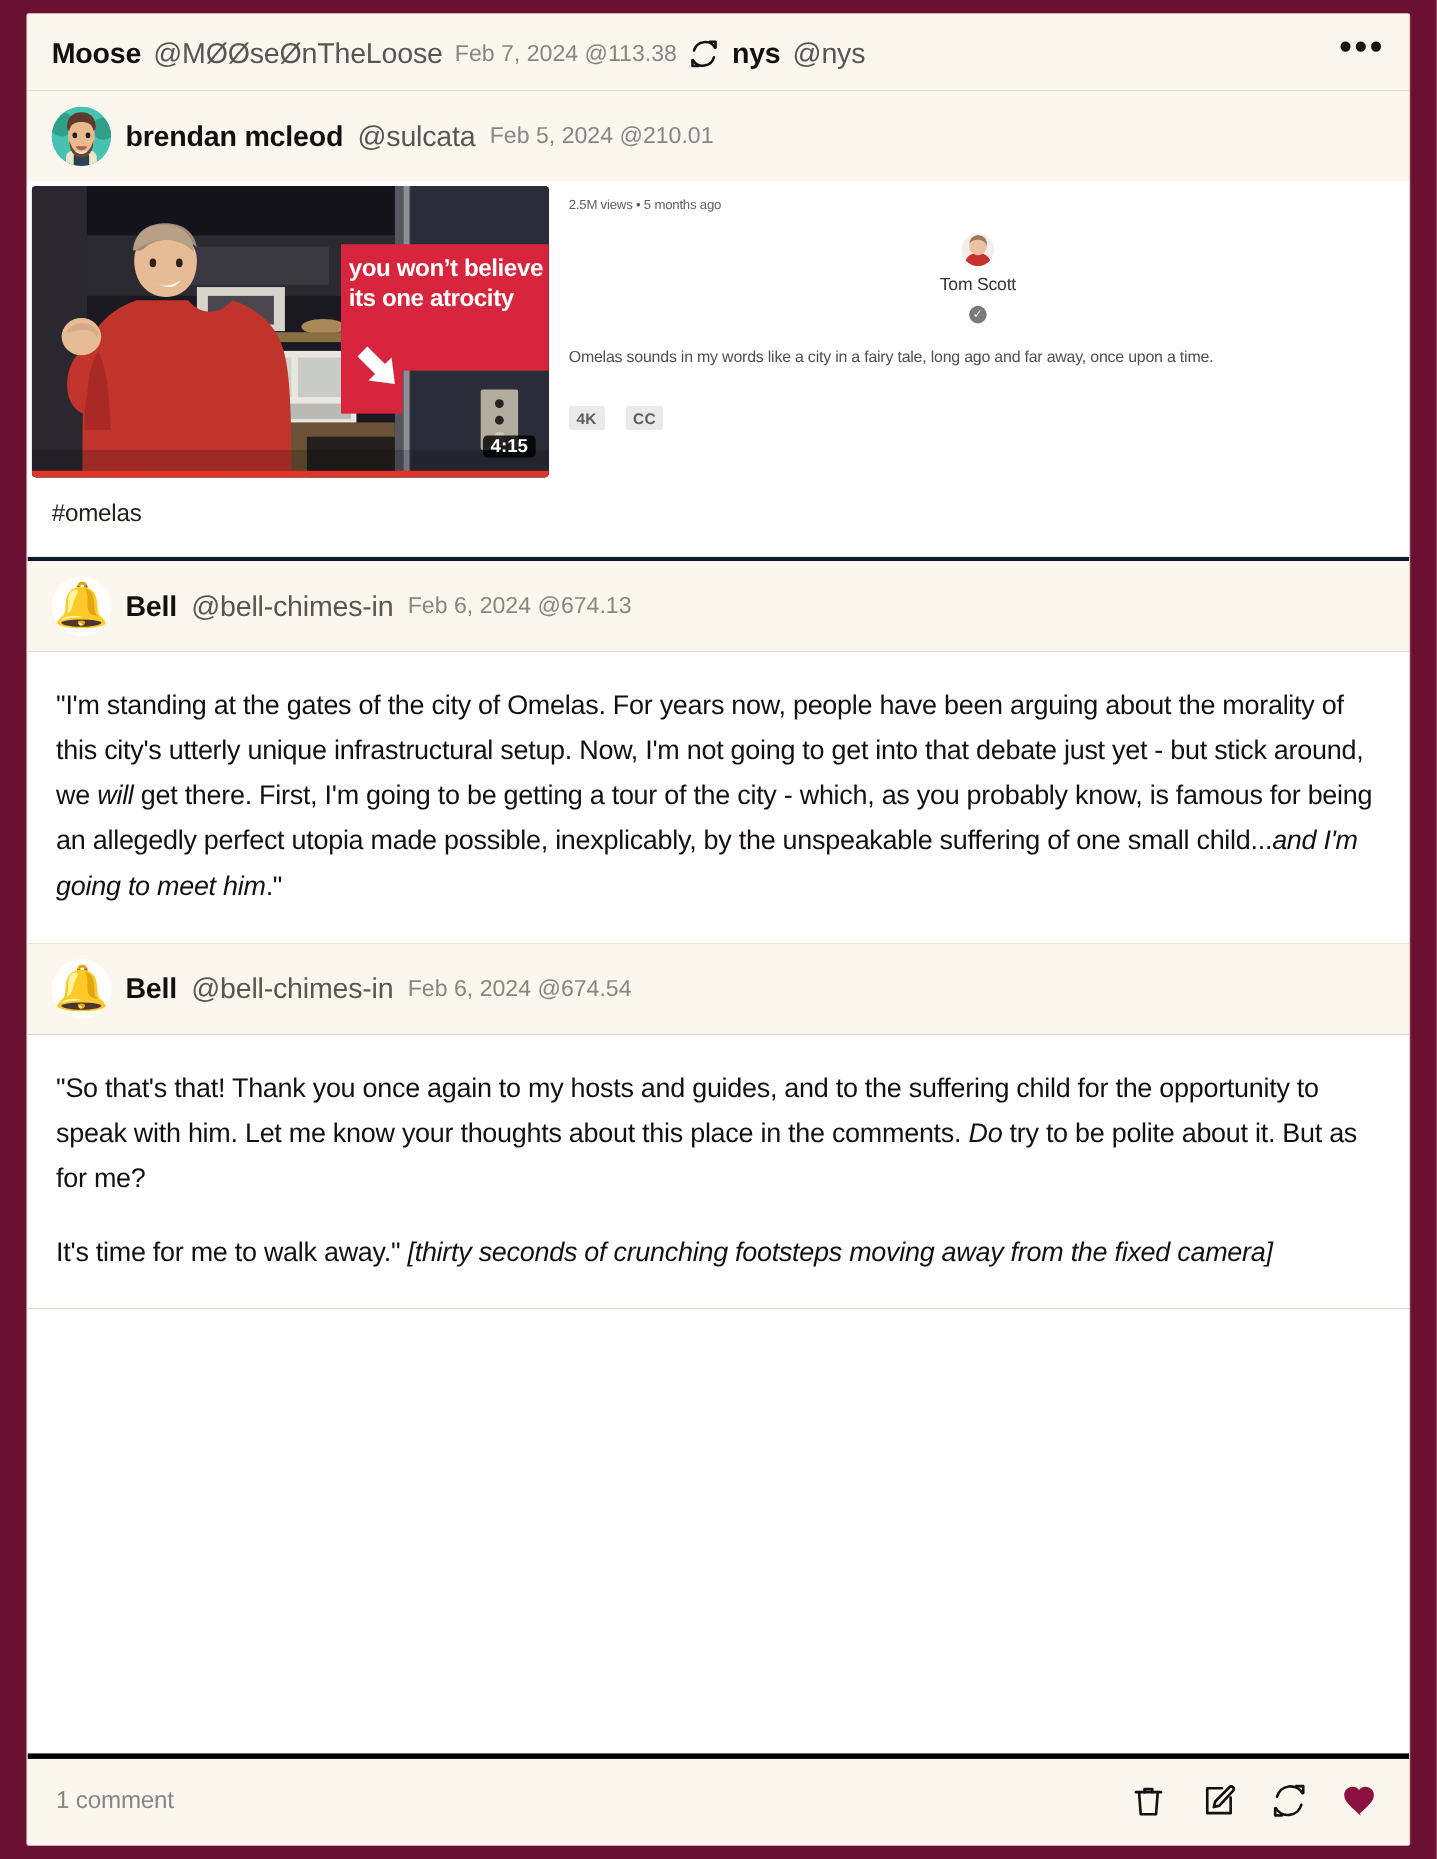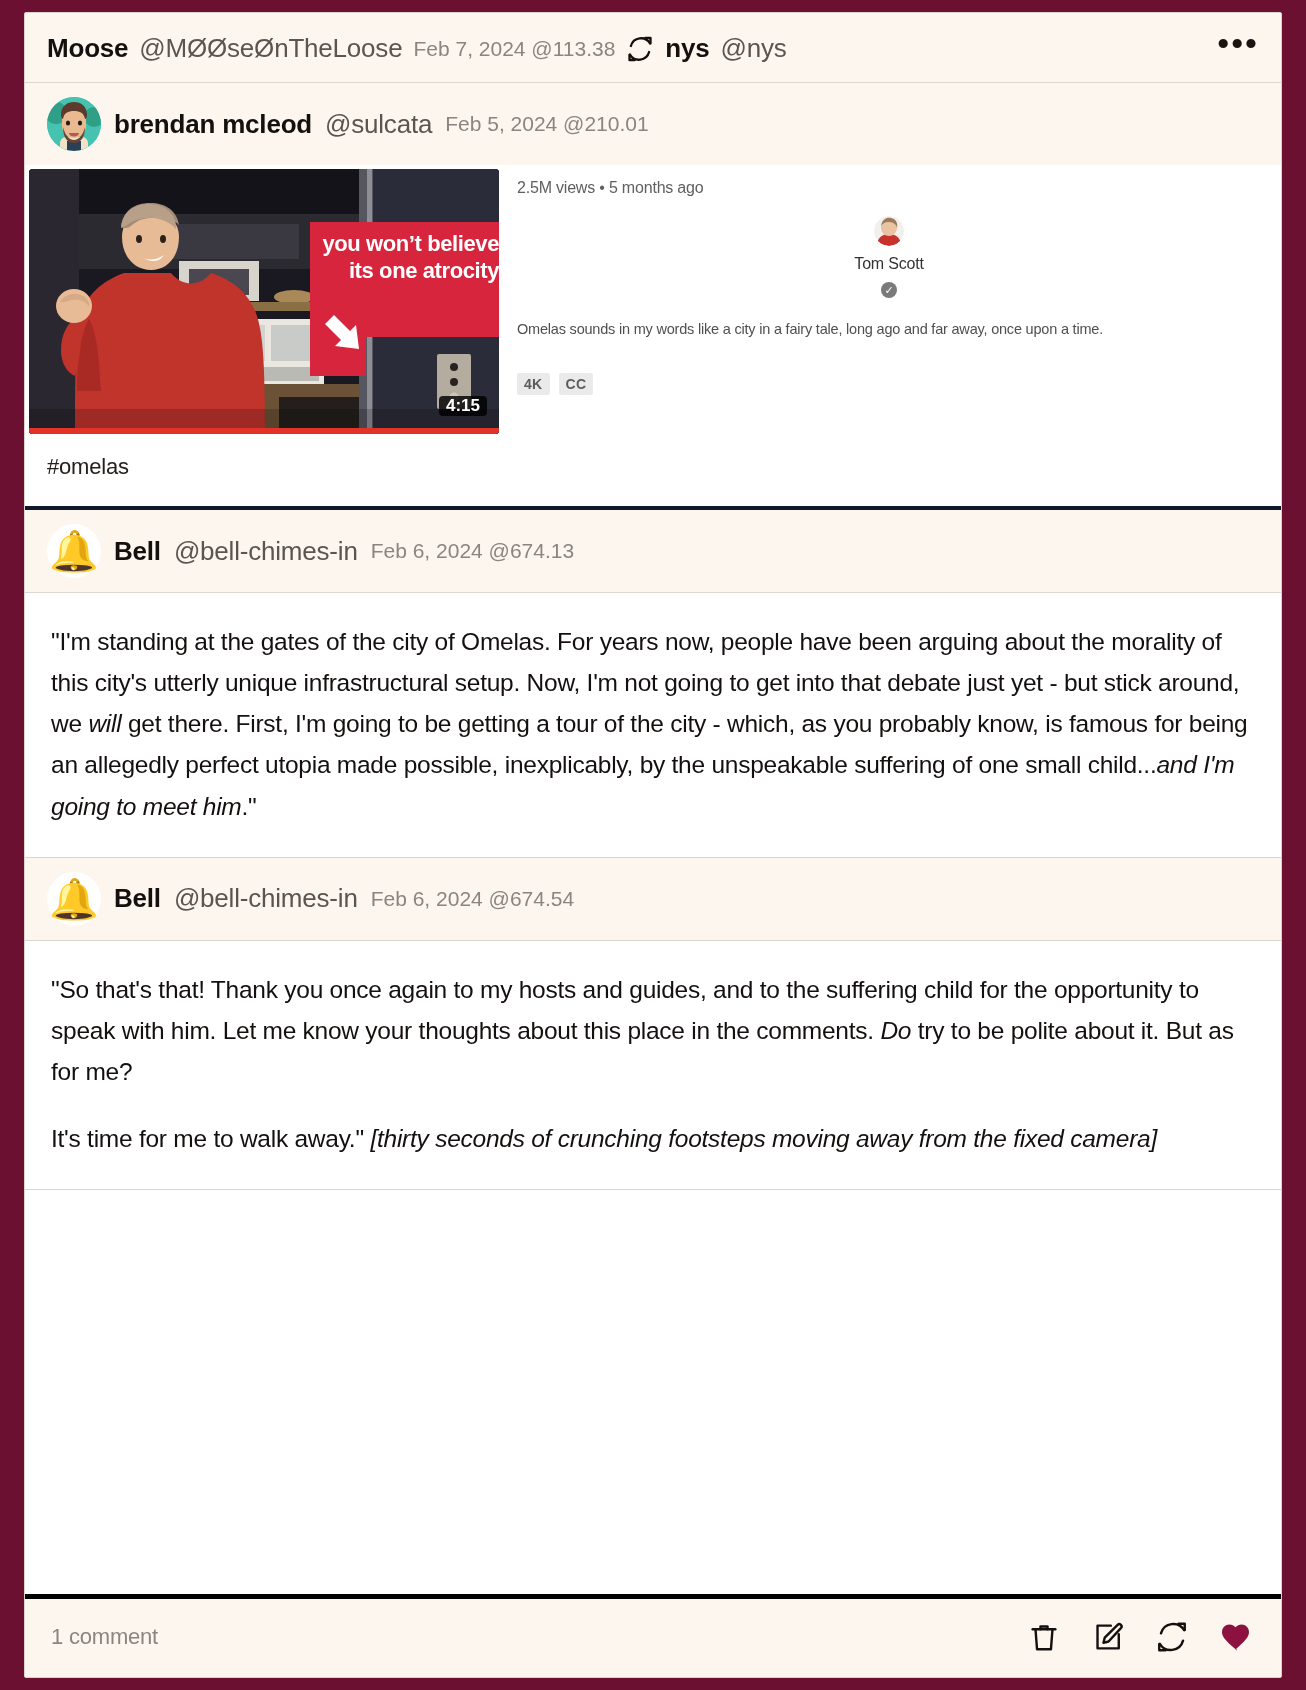--- a/index.html
+++ b/index.html
@@ -103,21 +103,20 @@
   }
   .thumb-wrap {
     position: relative;
     width: 470px;
     height: 265px;
     flex: 0 0 auto;
     margin: 4px 0 0 4px;
     border-radius: 4px;
     overflow: hidden;
     background: #17151a;
-    text-align: right;
   }
   .thumb-svg { display: block; width: 470px; height: 265px; }
   .thumb-overlay {
     position: absolute;
     right: 12px; bottom: 18px;
     background: rgba(0,0,0,0.82);
     color: #fff;
     font-size: 17px;
     font-weight: bold;
     padding: 0 7px;
@@ -142,21 +141,21 @@
     min-width: 0;
   }
   .pv-title {
     font-size: 24px;
     color: #232323;
     line-height: 1.2;
     margin-bottom: 9px;
     letter-spacing: -0.3px;
   }
   .pv-sub {
-    font-size: 16px;
+    font-size: 12px;
     color: #606060;
     margin-bottom: 19px;
     letter-spacing: -0.2px;
   }
   .pv-channel {
     display: flex;
     align-items: center;
     gap: 9px;
     margin-bottom: 22px;
     flex-direction: column;
@@ -181,21 +180,21 @@
     justify-content: center;
     line-height: 1;
   }
   .pv-desc {
     font-size: 14.5px;
     color: #4f4f4f;
     line-height: 1.35;
     margin-bottom: 14px;
     letter-spacing: -0.2px;
   }
-  .pv-badges { display: flex; gap: 9px; margin-top: 33px; }
+  .pv-badges { display: flex; gap: 19px; margin-top: 33px; }
   .badge {
     background: #eaeaea;
     color: #5c5c5c;
     font-size: 14px;
     font-weight: bold;
     padding: 3px 7px;
     border-radius: 3px;
     letter-spacing: 0.3px;
   }
   .hashtag-row {

